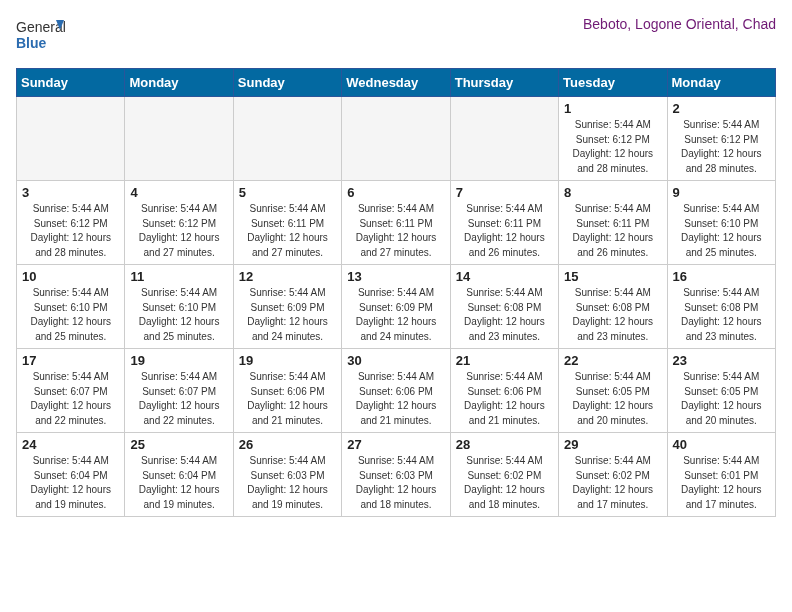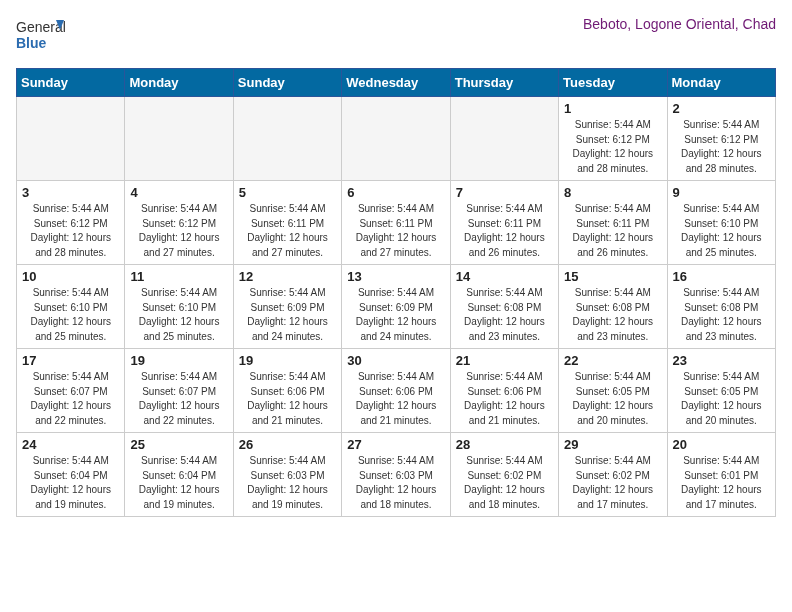--- a/index.html
+++ b/index.html
@@ -315,21 +315,21 @@
 and 18 minutes.</div>
         </td>
         <td>
           <span class="day-number">29</span>
           <div class="day-info">Sunrise: 5:44 AM
 Sunset: 6:02 PM
 Daylight: 12 hours
 and 17 minutes.</div>
         </td>
         <td>
-          <span class="day-number">20</span>
+          <span class="day-number">40</span>
           <div class="day-info">Sunrise: 5:44 AM
 Sunset: 6:01 PM
 Daylight: 12 hours
 and 17 minutes.</div>
         </td>
       </tr>
     </tbody>
 </table>
 
 </body></html>

